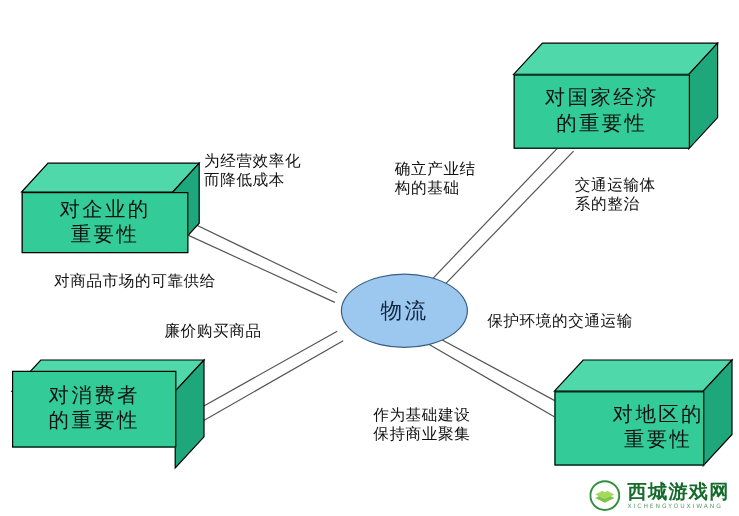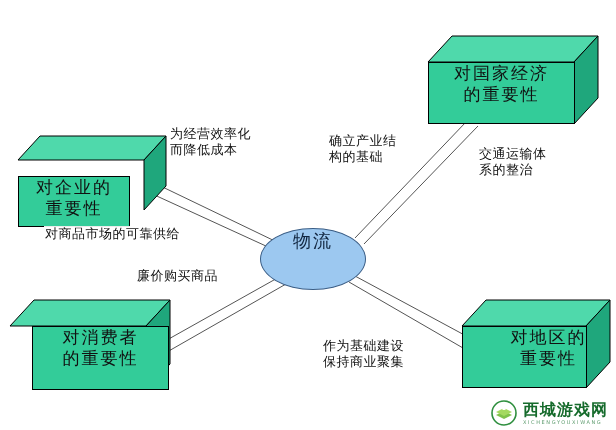--- a/index.html
+++ b/index.html
@@ -36,21 +36,21 @@
     position: absolute;
   }
   .box .face-front {
     left: 0;
     background: #33CC99;
     border: 1px solid #000000;
     box-sizing: border-box;
     display: flex;
     flex-direction: column;
     align-items: center;
-    justify-content: flex-start;
+    justify-content: center;
   }
   .box .line-a,
   .box .line-b {
     display: block;
     color: #111111;
     font-size: 17px;
     line-height: 21px;
     letter-spacing: 2px;
     white-space: nowrap;
     font-family: "DejaVu Sans", "Liberation Sans", sans-serif;
@@ -58,29 +58,30 @@
   .box svg.shell {
     position: absolute;
     left: 0;
     top: 0;
     overflow: visible;
   }
 
   
   #hub {
     position: absolute;
-    left: 260px;
+    left: 284px;
     top: 228px;
     width: 106px;
     height: 62px;
     border-radius: 50%;
     background: #9CC8F0;
     border: 1px solid #3B5E86;
     box-sizing: border-box;
     display: flex;
+    align-items: center;
     justify-content: center;
     z-index: 5;
   }
   #hub .hub-label {
     font-size: 18px;
     letter-spacing: 2px;
     color: #10253f;
     white-space: nowrap;
   }
 
@@ -151,21 +152,21 @@
 
     <line x1="470" y1="338" x2="355" y2="276" stroke="#555555" stroke-width="1"></line>
     <line x1="463" y1="348" x2="349" y2="282" stroke="#555555" stroke-width="1"></line>
   </svg>
 
   <div class="box" style="left:18px; top:136px; width:148px; height:76px;">
     <svg class="shell" width="148" height="76" viewBox="0 0 148 76">
       <polygon points="0,24 22,0 148,0 126,24" fill="#4FD9AB" stroke="#000000" stroke-width="1"></polygon>
       <polygon points="126,24 148,0 148,50 126,74" fill="#1FA77C" stroke="#000000" stroke-width="1"></polygon>
     </svg>
-    <div class="face-front" style="top:24px; width:112px; height:51px;margin-top:16px;">
+    <div class="face-front" style="top:24px; width:139px; height:51px;">
       <span class="line-a">对企业的</span>
       <span class="line-b">重要性</span>
     </div>
   </div>
 
   <div class="box" style="left:428px; top:36px; width:170px; height:90px;">
     <svg class="shell" width="170" height="90" viewBox="0 0 170 90">
       <polygon points="0,26 24,0 170,0 146,26" fill="#4FD9AB" stroke="#000000" stroke-width="1"></polygon>
       <polygon points="146,26 170,0 170,62 146,88" fill="#1FA77C" stroke="#000000" stroke-width="1"></polygon>
     </svg>
@@ -173,21 +174,21 @@
       <span class="line-a">对国家经济</span>
       <span class="line-b">的重要性</span>
     </div>
   </div>
 
   <div class="box" style="left:10px; top:300px; width:160px; height:92px;">
     <svg class="shell" width="160" height="92" viewBox="0 0 160 92">
       <polygon points="0,26 24,0 160,0 136,26" fill="#4FD9AB" stroke="#000000" stroke-width="1"></polygon>
       <polygon points="136,26 160,0 160,64 136,90" fill="#1FA77C" stroke="#000000" stroke-width="1"></polygon>
     </svg>
-    <div class="face-front" style="top:26px; width:137px; height:64px;margin-left:22px;">
+    <div class="face-front" style="top:9px; width:137px; height:64px;">
       <span class="line-a">对消费者</span>
       <span class="line-b">的重要性</span>
     </div>
   </div>
 
   <div class="box" style="left:462px; top:300px; width:148px; height:90px;">
     <svg class="shell" width="148" height="90" viewBox="0 0 148 90">
       <polygon points="0,26 24,0 148,0 124,26" fill="#4FD9AB" stroke="#000000" stroke-width="1"></polygon>
       <polygon points="124,26 148,0 148,62 124,88" fill="#1FA77C" stroke="#000000" stroke-width="1"></polygon>
     </svg>
@@ -217,22 +218,25 @@
   </div>
 
   <div class="elabel" style="left:44px; top:226px;">
     <span>对商品市场的可靠供给</span>
   </div>
 
   <div class="elabel" style="left:136px; top:268px;">
     <span>廉价购买商品</span>
   </div>
 
-
-  <div class="elabel" style="left:322px; top:338px;text-align:right;">
+  <div class="elabel" style="left:405px; top:260px;">
+    <span>保护环境的交通运输</span>
+  </div>
+
+  <div class="elabel" style="left:310px; top:338px;text-align:right;">
     <span>作为基础建设</span><br>
     <span>保持商业聚集</span>
   </div>
 
   <div class="elabel" style="left:175px; top:364px;">
     <br>
   </div>
 
   <div id="watermark">
     <span class="wm-mark">

